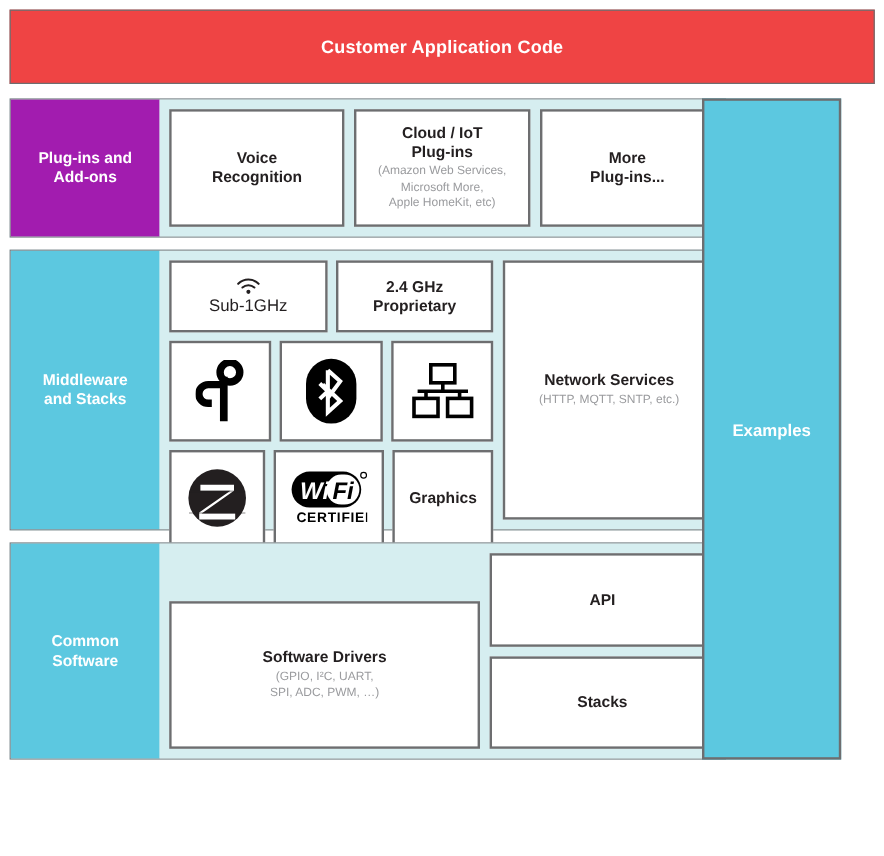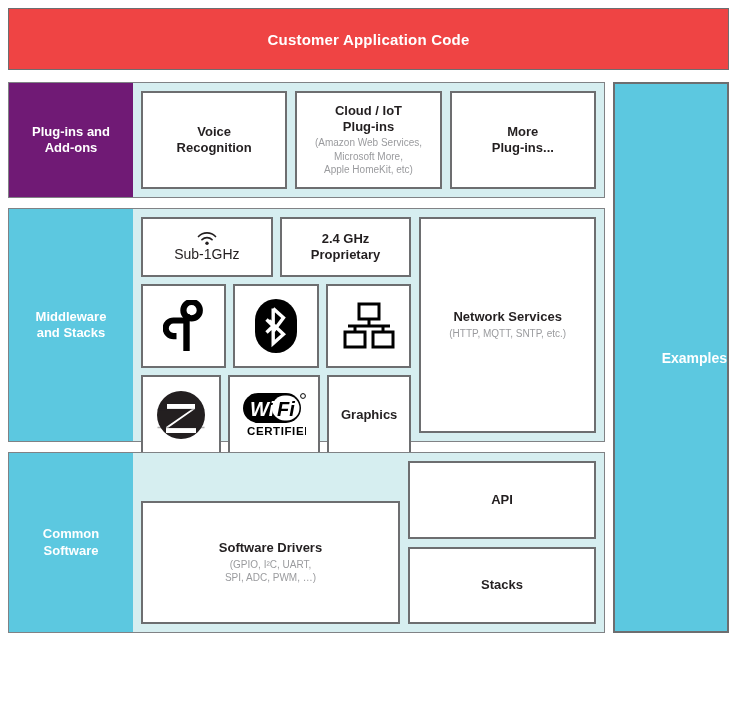--- a/index.html
+++ b/index.html
@@ -63,21 +63,21 @@
     display: flex;
     align-items: center;
     justify-content: center;
     text-align: center;
     color: #ffffff;
     font-weight: bold;
     font-size: 13px;
     line-height: 1.25;
     box-sizing: border-box;
   }
-  .row-label.teal { background: #701a75; }
+  .row-label.teal { background: #a21caf; }
   .row-label.cyan { background: #5cc8e0; }
 
   .row-body {
     flex: 1 1 auto;
     box-sizing: border-box;
     padding: 8px;
     display: flex;
     gap: 8px;
     background: #d6eef0;
   }
@@ -130,30 +130,30 @@
     flex: 1 1 auto;
     display: flex;
     flex-direction: column;
     gap: 8px;
   }
   .cs-right > .card { flex: 1 1 0; }
 
   
   #examples {
     position: absolute;
-    left: 613px;
+    left: 585px;
     top: 82px;
     width: 116px;
     height: 551px;
     background: #5cc8e0;
     border: 2px solid #6d6e70;
     box-sizing: border-box;
     display: flex;
     align-items: center;
-    justify-content: flex-end;
+    justify-content: center;
   }
   #examples .row-label-text {
     color: #ffffff;
     font-weight: bold;
     font-size: 14px;
   }
 
   
   .icon-wrap {
     display: flex;

